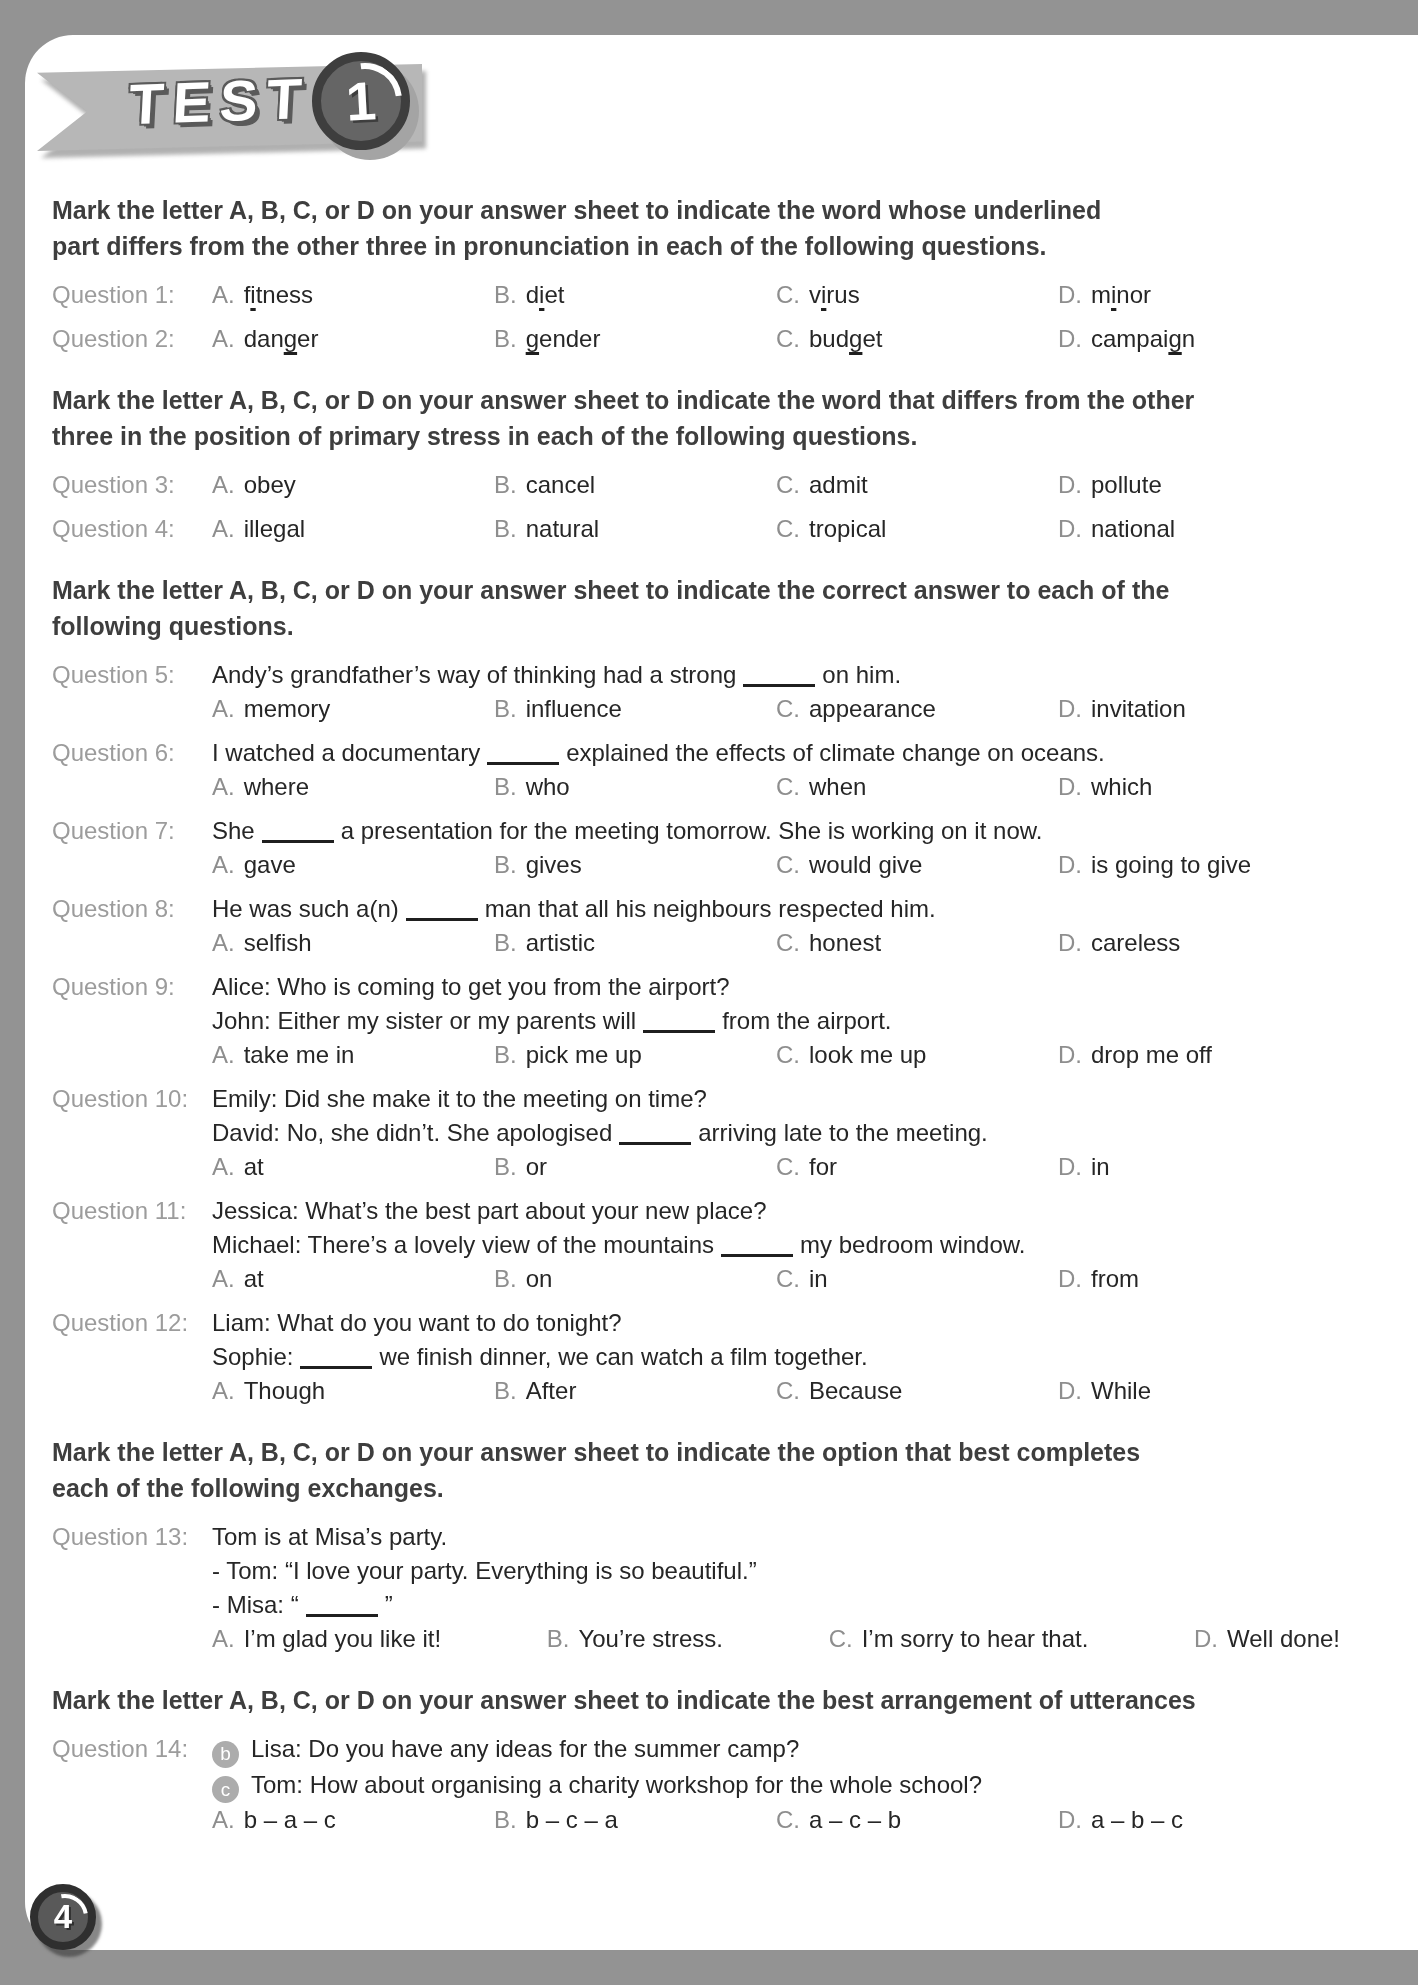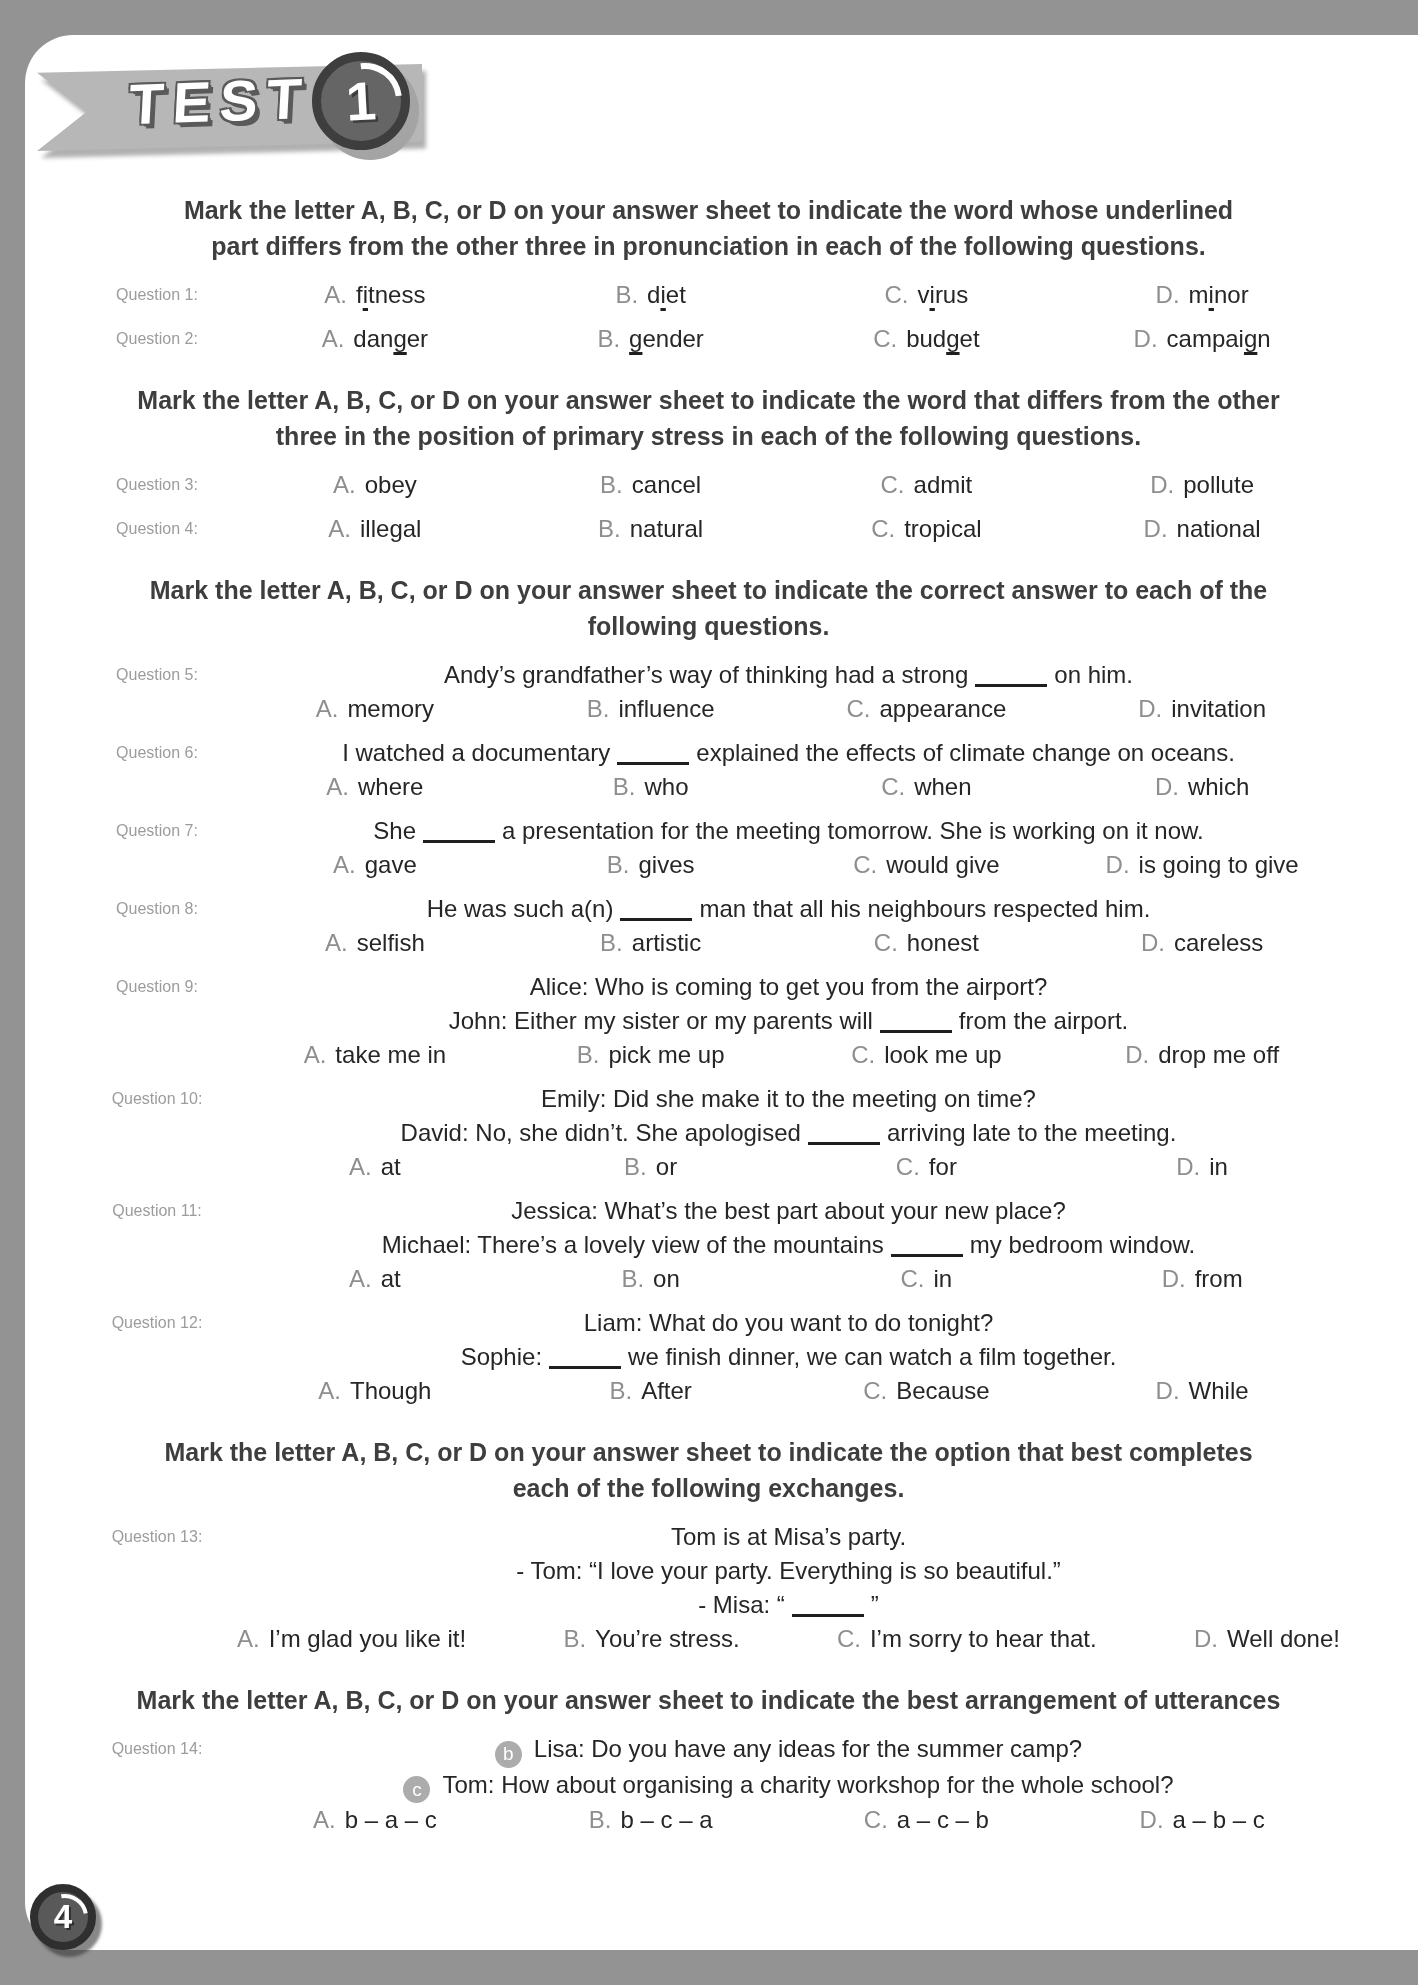--- a/index.html
+++ b/index.html
@@ -32,26 +32,26 @@
     display:flex; align-items:center; justify-content:center;
     box-shadow:9px 10px 0 #a4a4a4;
   }
   .circle1::before { content:""; position:absolute; right:-1px; top:2px;
     width:62px; height:62px; border-radius:50%;
     border:6px solid transparent; border-top-color:#ffffff;
     transform:rotate(38deg); }
   .circle1 span { color:#ffffff; font-size:54px; font-weight:800;
     text-shadow:2.5px 2.5px 0 #3e3e3e; transform:rotate(-3deg); }
   
-  .content { padding:0 78px 0 52px;text-align:center; }
+  .content { padding:0 78px 0 27px; }
   .instruction { font-weight:700; color:#3e3e3e; font-size:25px; line-height:36px;
     margin:26px 0 14px; }
   .content > .section:first-child .instruction { margin-top:36px; }
   .question { display:grid; grid-template-columns:160px 1fr; margin-bottom:10px; }
-  .qlabel { color:#9c9c9c; font-size:16px; line-height:34px; }
+  .qlabel { color:#9c9c9c; font-size:24px; line-height:34px; }
   .qbody { font-size:24px; color:#262626; line-height:34px; }
   .options { display:grid; grid-template-columns:repeat(4,1fr); }
   .options.auto { grid-template-columns:auto auto auto auto; justify-content:space-between; }
   .option { white-space:nowrap; }
   .letter { color:#8e8e8e; margin-right:9px; }
   .otext { color:#262626;margin-top:36px; }
   .u { text-decoration:underline; text-decoration-thickness:2.5px;
        text-underline-offset:5px; text-decoration-color:#1f1f1f; }
   .blank { display:inline-block; width:72px; height:18px;
     border-bottom:3px solid #1f1f1f; margin:0 7px; vertical-align:-4px; }

